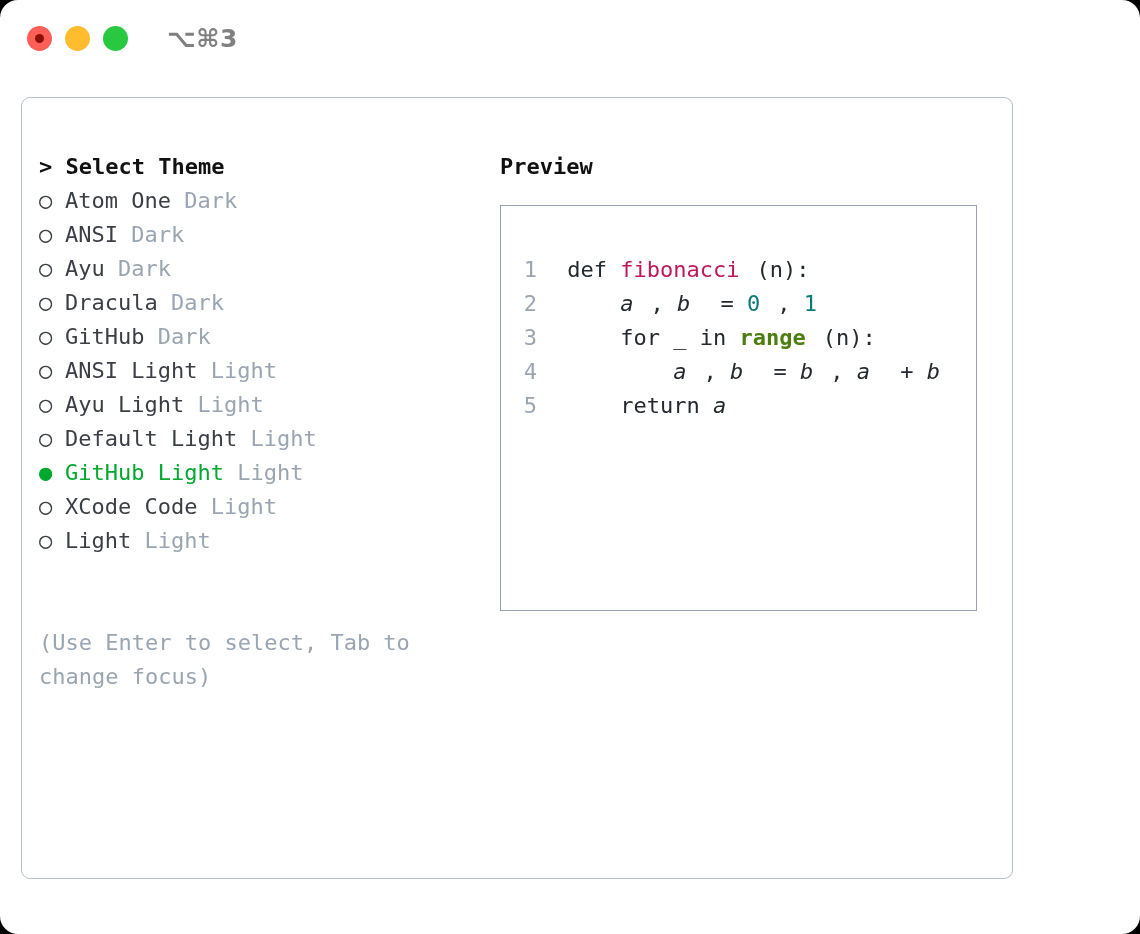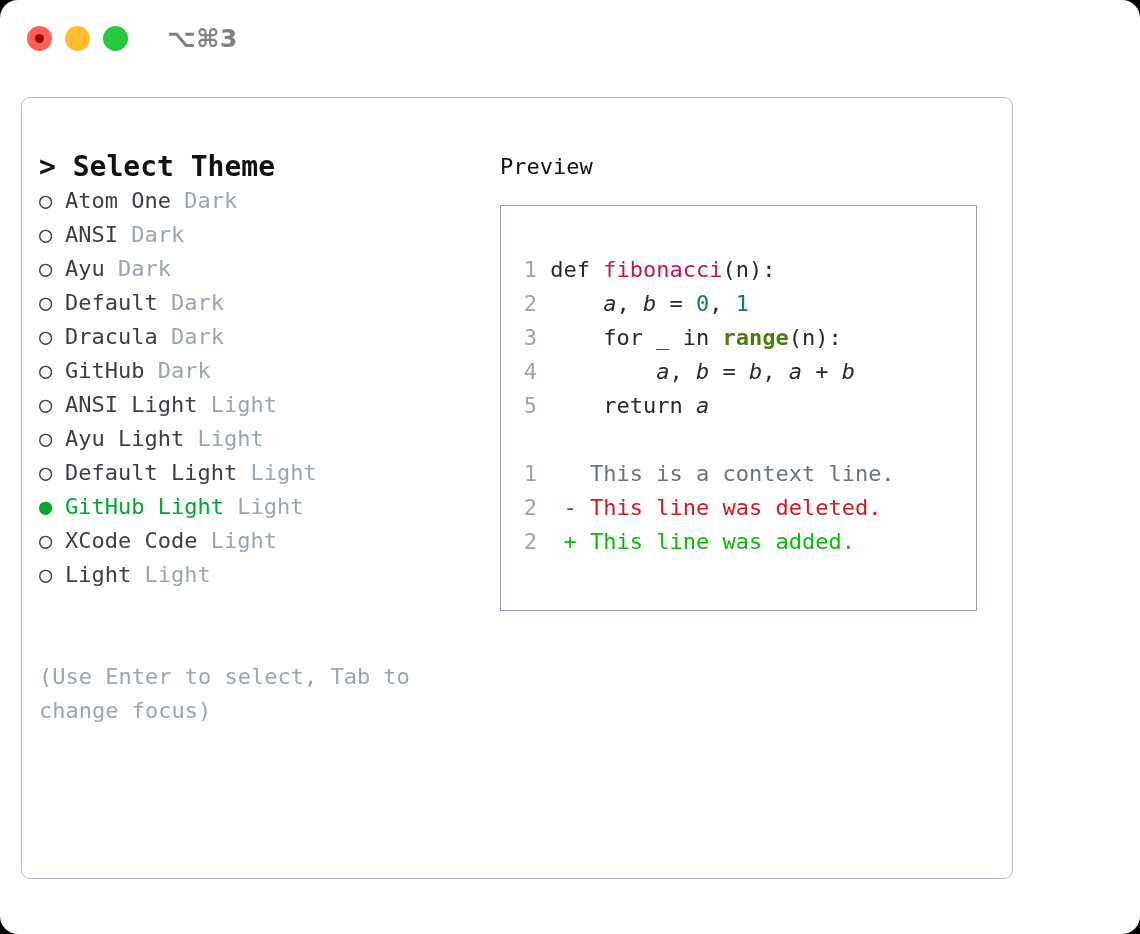--- a/index.html
+++ b/index.html
@@ -95,21 +95,21 @@
 
   
   .left-col {
     position: absolute;
     left: 17px;
     top: 52px;
     width: 440px;
   }
 
   .list-heading {
-    font-size: 28px;
+    font-size: 22px;
     font-weight: bold;
     color: #111111;
     line-height: 34px;
     white-space: pre;
   }
 
   .theme-row {
     font-size: 22px;
     line-height: 34px;
     color: #3b3f45;
@@ -160,21 +160,21 @@
   
   .right-col {
     position: absolute;
     left: 478px;
     top: 52px;
     width: 500px;
   }
 
   .preview-heading {
     font-size: 22px;
-    font-weight: normal;
+    font-weight: bold;
     color: #111111;
     line-height: 34px;
     white-space: pre;
   }
 
   .preview-box {
     margin-top: 21px;
     width: 477px;
     height: 406px;
     border: 1.8px solid #97a3b0;
@@ -191,21 +191,21 @@
     line-height: 34px;
     white-space: pre;
   }
   .code-line { white-space: pre; }
   .ln {
     display: inline-block;
     width: 24px;
     text-align: right;
     color: #9aa5b1;
   }
-  .tok-plain { color: #24292e; }
+  .tok-plain { color: #24292e; margin-left: 17px; }
   .tok-func  { color: #be185d; }
   .tok-num   { color: #0a7a74; }
   .tok-builtin { color: #4d7c0f; font-weight: bold; }
   .tok-var   { color: #24292e; font-style: italic; }
 
   .diff {
     position: absolute;
     left: 12px;
     top: 251px;
     font-size: 22px;
@@ -232,40 +232,38 @@
 
   <div class="panel">
     <div class="columns">
 
       <div class="left-col">
         <div class="list-heading">&gt; Select Theme</div>
         <div id="theme-rows">
             <div class="theme-row"><span class="marker">○</span><span class="theme-name">Atom One</span><span class="theme-kind"> Dark</span></div>
             <div class="theme-row"><span class="marker">○</span><span class="theme-name">ANSI</span><span class="theme-kind"> Dark</span></div>
             <div class="theme-row"><span class="marker">○</span><span class="theme-name">Ayu</span><span class="theme-kind"> Dark</span></div>
-            <div class="theme-row"><span class="marker">○</span><span class="theme-name">Default</span><span class="theme-kind"> Dark</span></div>
             <div class="theme-row"><span class="marker">○</span><span class="theme-name">Dracula</span><span class="theme-kind"> Dark</span></div>
             <div class="theme-row"><span class="marker">○</span><span class="theme-name">GitHub</span><span class="theme-kind"> Dark</span></div>
             <div class="theme-row"><span class="marker">○</span><span class="theme-name">ANSI Light</span><span class="theme-kind"> Light</span></div>
             <div class="theme-row"><span class="marker">○</span><span class="theme-name">Ayu Light</span><span class="theme-kind"> Light</span></div>
             <div class="theme-row"><span class="marker">○</span><span class="theme-name">Default Light</span><span class="theme-kind"> Light</span></div>
             <div class="theme-row selected"><span class="marker">●</span><span class="theme-name">GitHub Light</span><span class="theme-kind"> Light</span></div>
             <div class="theme-row"><span class="marker">○</span><span class="theme-name">XCode Code</span><span class="theme-kind"> Light</span></div>
             <div class="theme-row"><span class="marker">○</span><span class="theme-name">Light</span><span class="theme-kind"> Light</span></div>
           </div>
 
         <div class="section-gap"></div>
 
 
         <div class="hint">(Use Enter to select, Tab to change focus)</div>
       </div>
 
       <div class="right-col">
         <div class="preview-heading">Preview</div>
         <div class="preview-box">
           <div class="code" id="code-block"><div class="code-line"><span class="ln">1</span><span> </span><span class="tok-plain">def </span><span class="tok-func">fibonacci</span><span class="tok-plain">(n):</span></div><div class="code-line"><span class="ln">2</span><span> </span><span class="tok-plain">    </span><span class="tok-var">a</span><span class="tok-plain">, </span><span class="tok-var">b</span><span class="tok-plain"> = </span><span class="tok-num">0</span><span class="tok-plain">, </span><span class="tok-num">1</span></div><div class="code-line"><span class="ln">3</span><span> </span><span class="tok-plain">    for _ in </span><span class="tok-builtin">range</span><span class="tok-plain">(n):</span></div><div class="code-line"><span class="ln">4</span><span> </span><span class="tok-plain">        </span><span class="tok-var">a</span><span class="tok-plain">, </span><span class="tok-var">b</span><span class="tok-plain"> = </span><span class="tok-var">b</span><span class="tok-plain">, </span><span class="tok-var">a</span><span class="tok-plain"> + </span><span class="tok-var">b</span></div><div class="code-line"><span class="ln">5</span><span> </span><span class="tok-plain">    return </span><span class="tok-var">a</span></div></div>
-          <div class="diff" id="diff-block"><div class="code-line"><span class="ln">1</span><span class="diff-context">    This is a context line.</span></div><div class="code-line"><span class="ln">2</span><span class="diff-del">  - This line was deleted.</span></div><div class="code-line"><span class="ln">2</span><span class="diff-add">  + This line was added.</span></div></div>
         </div>
       </div>
 
     </div>
   </div>
 </div>
 
 </body></html>

